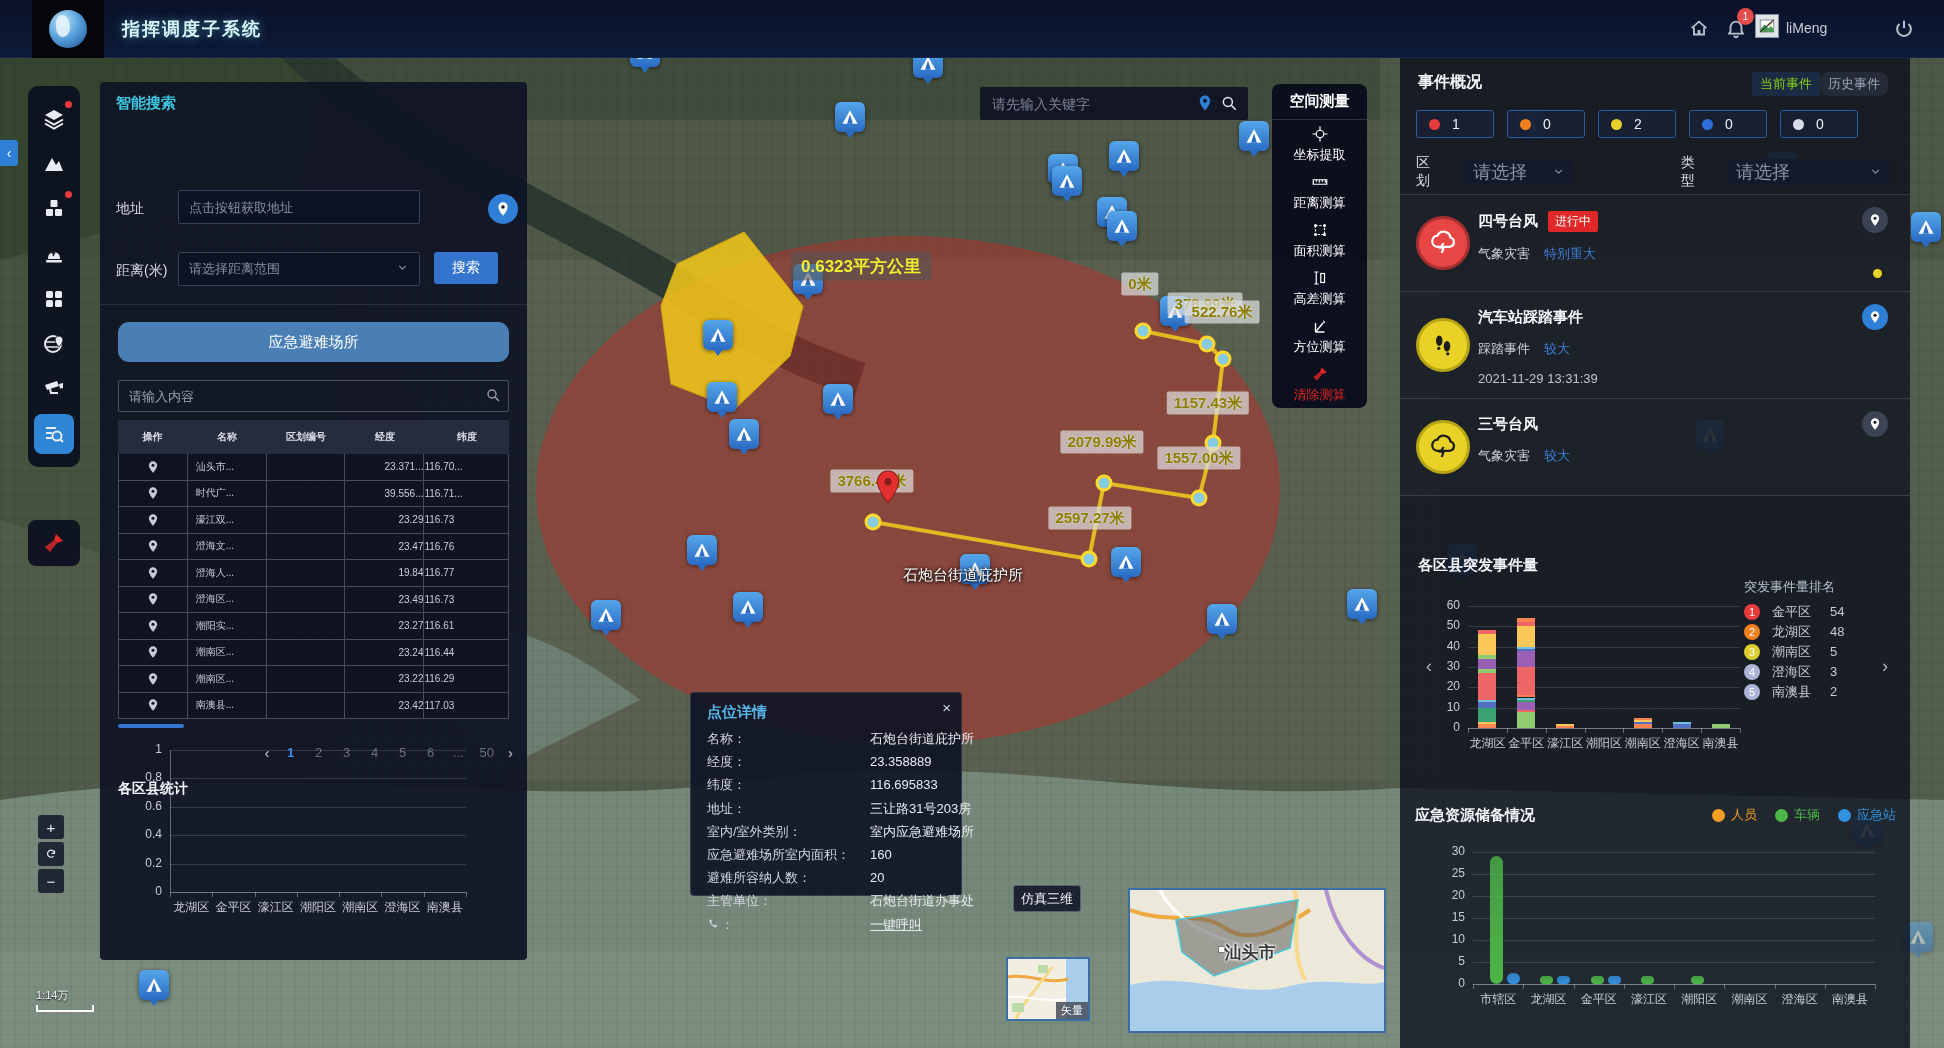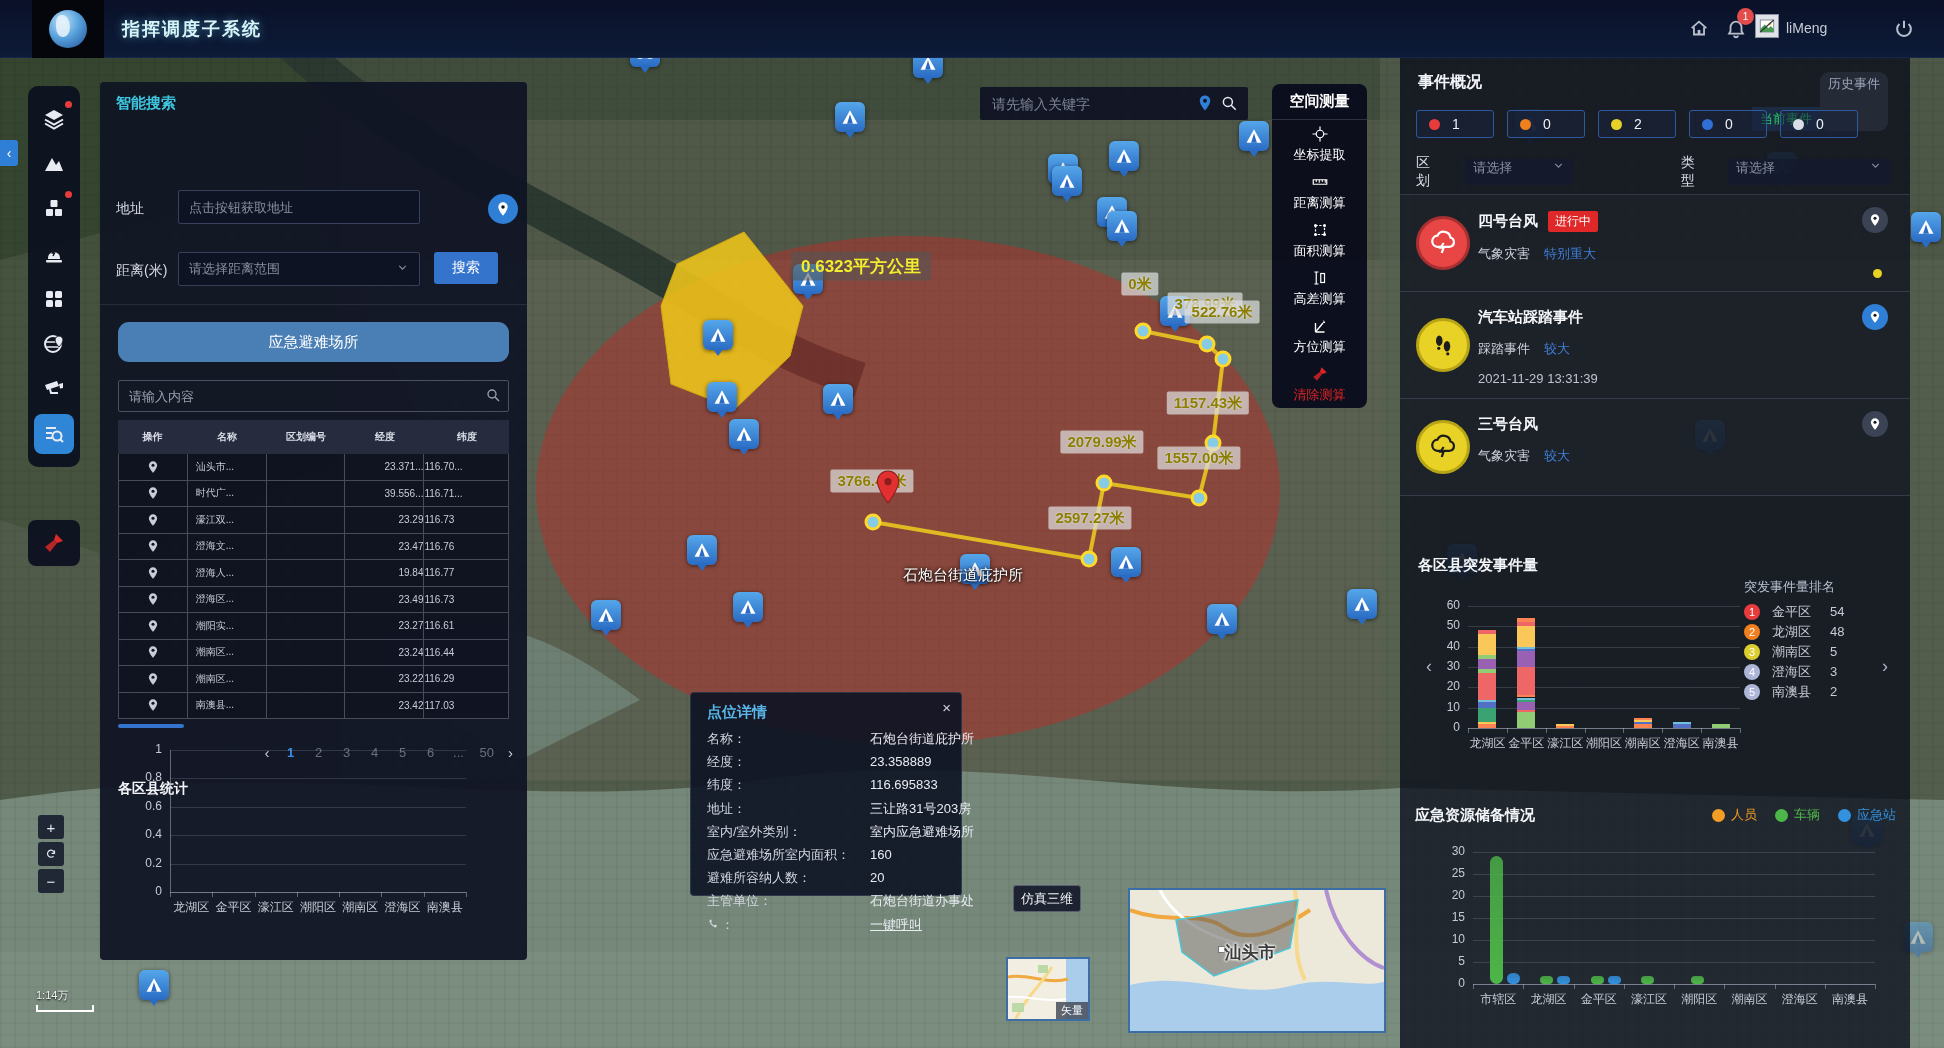--- a/index.html
+++ b/index.html
@@ -158,31 +158,31 @@
   .zoomctl { position:absolute; left:38px; top:815px; width:26px; z-index:15; display:flex; flex-direction:column; gap:3px; }
   .zbtn { width:26px; height:24px; background:rgba(20,26,44,.88); color:#e6e9f0; display:flex; align-items:center;
     justify-content:center; font-size:15px; border-radius:3px; }
   .zbtn svg { width:14px; height:14px; }
 
   
   .right-panel { position:absolute; left:1400px; top:58px; width:510px; height:990px; background:rgba(9,13,27,.78); z-index:20; }
   .rp-title { position:absolute; left:18px; top:14px; font-size:16px; font-weight:bold; color:#f2f4f8; }
   .rp-tabs { position:absolute; right:22px; top:14px; display:flex; }
   .rp-tab { padding:3px 8px; font-size:13px; }
-  .rp-tab.active { color:#22c55e; background:rgba(47,111,214,.18);margin-top:35px; }
+  .rp-tab.active { color:#84cc16; background:rgba(47,111,214,.18); }
   .rp-tab.idle { color:#9aa3b8; background:rgba(70,76,96,.3);border-radius:9px; }
   .stats-row { position:absolute; left:16px; top:52px; display:flex; gap:13px; }
   .stat-box { width:78px; height:28px; border:1px solid #2d5a9e; border-radius:3px; background:rgba(25,35,62,.55);
     display:flex; align-items:center; padding-left:12px; gap:12px; }
   .stat-dot { width:11px; height:11px; border-radius:50%; }
   .stat-val { color:#eef0f5; font-size:14px; }
   .rp-filters { position:absolute; left:16px; top:96px; right:20px; display:flex; align-items:center; }
   .f-label { color:#d8dce6; font-size:14px; }
-  .f-select { height:26px; background:rgba(20,26,46,.85); border-radius:2px; color:#8a90a2; font-size:13px;
-    display:flex; justify-content:space-between; padding:0 8px; }
+  .f-select { height:26px; background:rgba(20,26,46,.85); border-radius:2px; color:#8a90a2; font-size:18px;
+    display:flex; align-items:center; justify-content:space-between; padding:0 8px; }
   .f-select svg { width:13px; height:13px; }
   .events { position:absolute; left:0; top:136px; width:100%; border-top:1px solid rgba(130,140,170,.25); }
   .ev-card { position:relative; min-height:97px; border-bottom:1px solid rgba(130,140,170,.25);
     padding:16px 20px 12px 78px; background:rgba(255,255,255,.02); }
   .ev-icon { position:absolute; left:16px; top:50%; transform:translateY(-50%); width:54px; height:54px; border-radius:50%;
     display:flex; align-items:center; justify-content:center; }
   .ev-icon svg { width:30px; height:30px; }
   .ev-trow { display:flex; align-items:center; gap:10px; }
   .ev-title { color:#f5f7fa; font-weight:bold; font-size:15px; }
   .ev-badge { background:#e02828; color:#fff; font-size:12px; padding:2px 7px; border-radius:2px; }

